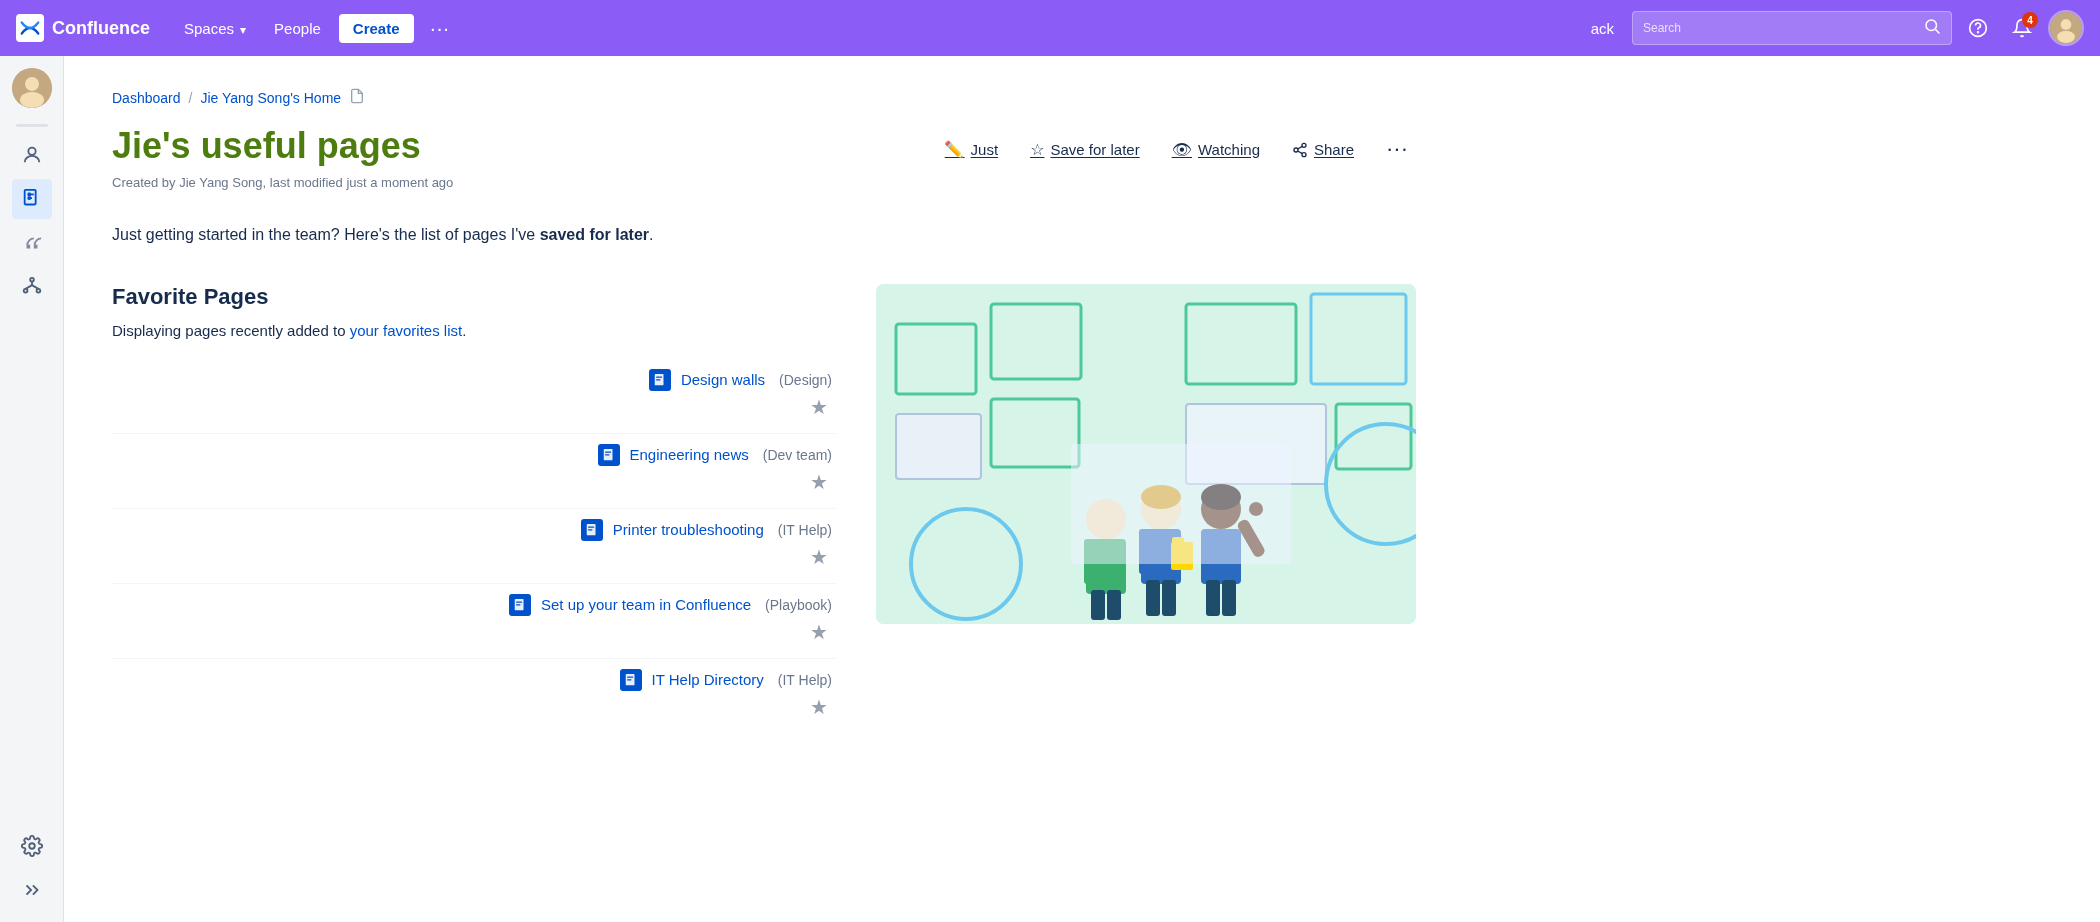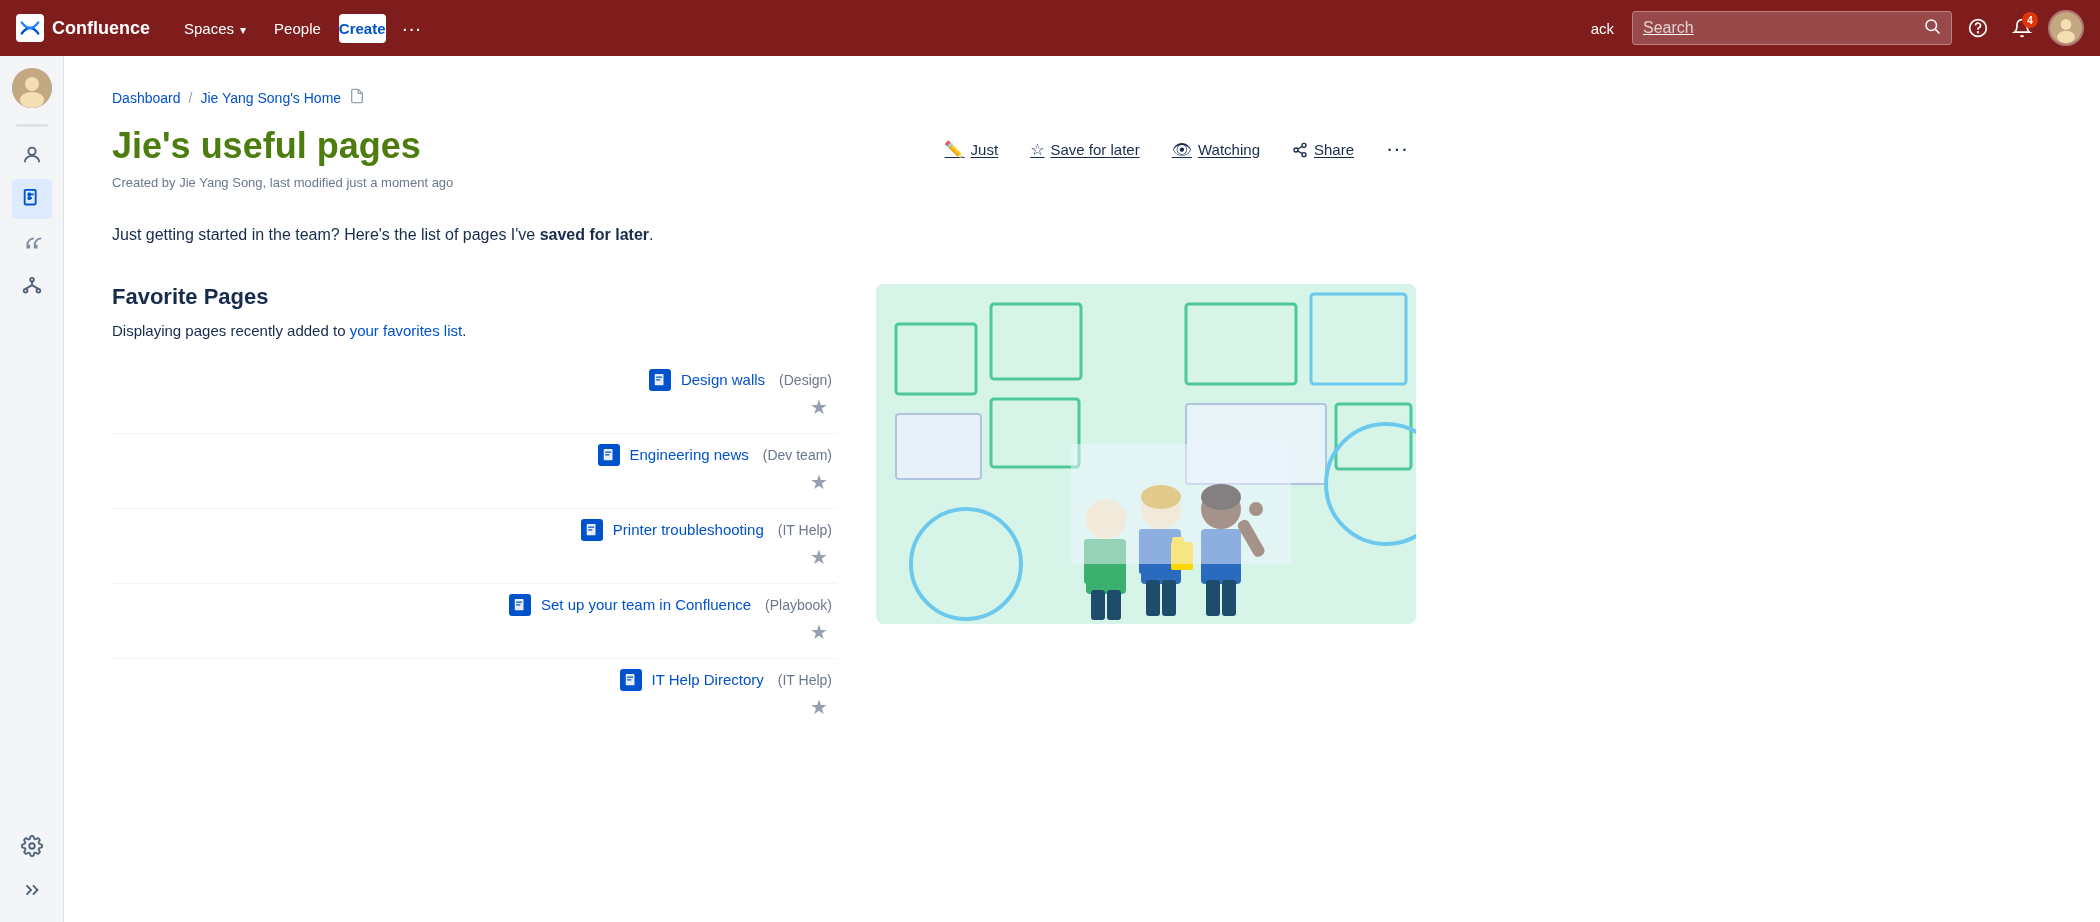--- a/index.html
+++ b/index.html
@@ -1,20 +1,20 @@
 <!DOCTYPE html>
 <html><head>
   <meta charset="utf-8">
   <style>
     * { margin: 0; padding: 0; box-sizing: border-box; }
     body { font-family: -apple-system, BlinkMacSystemFont, 'Segoe UI', Arial, sans-serif; font-size: 14px; background: #fff; width: 2100px; height: 922px; overflow: hidden; }
 
     
     .top-nav {
-      background: #7f1d1d;
+      background: #8b5cf6;
       height: 56px;
       display: flex;
       align-items: center;
       padding: 0 16px;
       gap: 8px;
       position: fixed;
       top: 0; left: 0; right: 0;
       z-index: 100;
     }
     .logo-area {
@@ -43,21 +43,21 @@
       border-radius: 4px;
       display: flex; align-items: center; gap: 4px;
     }
     .nav-btn-create {
       background: #fff;
       color: #0052cc;
       font-weight: 600;
       border: none;
       cursor: pointer;
       font-size: 15px;
-      padding: 6px 0;
+      padding: 6px 14px;
       border-radius: 4px;
     }
     .nav-more {
       color: #fff;
       background: none;
       border: none;
       cursor: pointer;
       font-size: 20px;
       padding: 4px 8px;
       border-radius: 4px;
@@ -77,23 +77,22 @@
       padding: 0 10px;
       width: 320px;
       height: 34px;
       cursor: text;
     }
     .search-box input {
       background: none;
       border: none;
       outline: none;
       color: #fff;
-      font-size: 16px;
+      font-size: 12px;
       flex: 1;
-      text-decoration: underline;
     }
     .search-box input::placeholder { color: rgba(255,255,255,0.75); }
     .search-icon-btn {
       color: #fff;
       background: none;
       border: none;
       cursor: pointer;
       font-size: 18px;
     }
     .nav-icon-btn {

